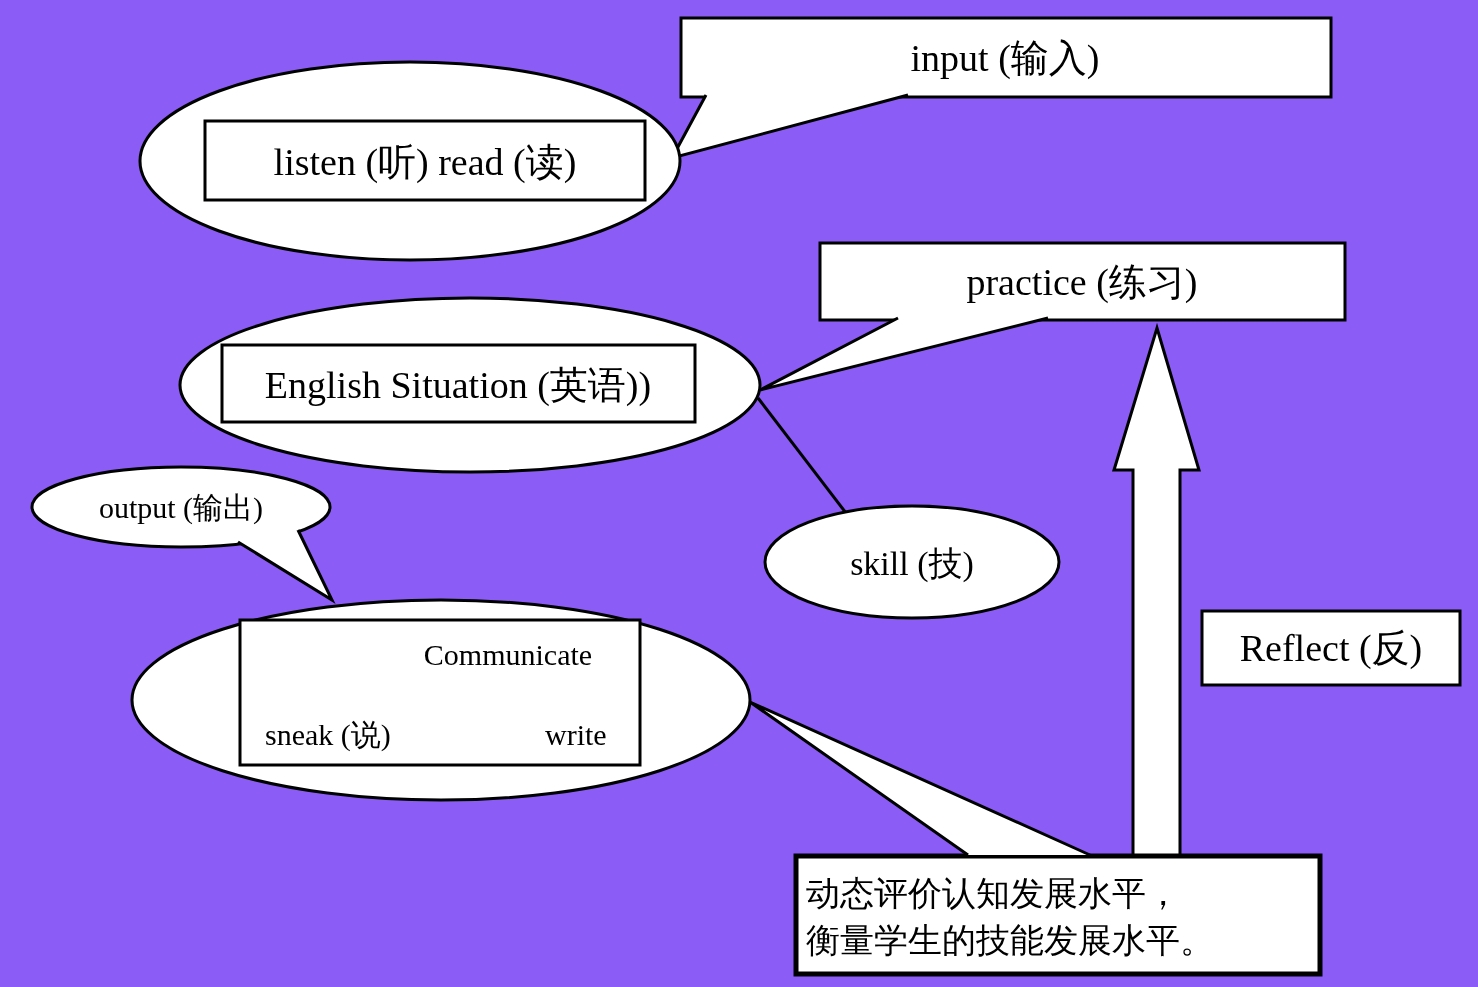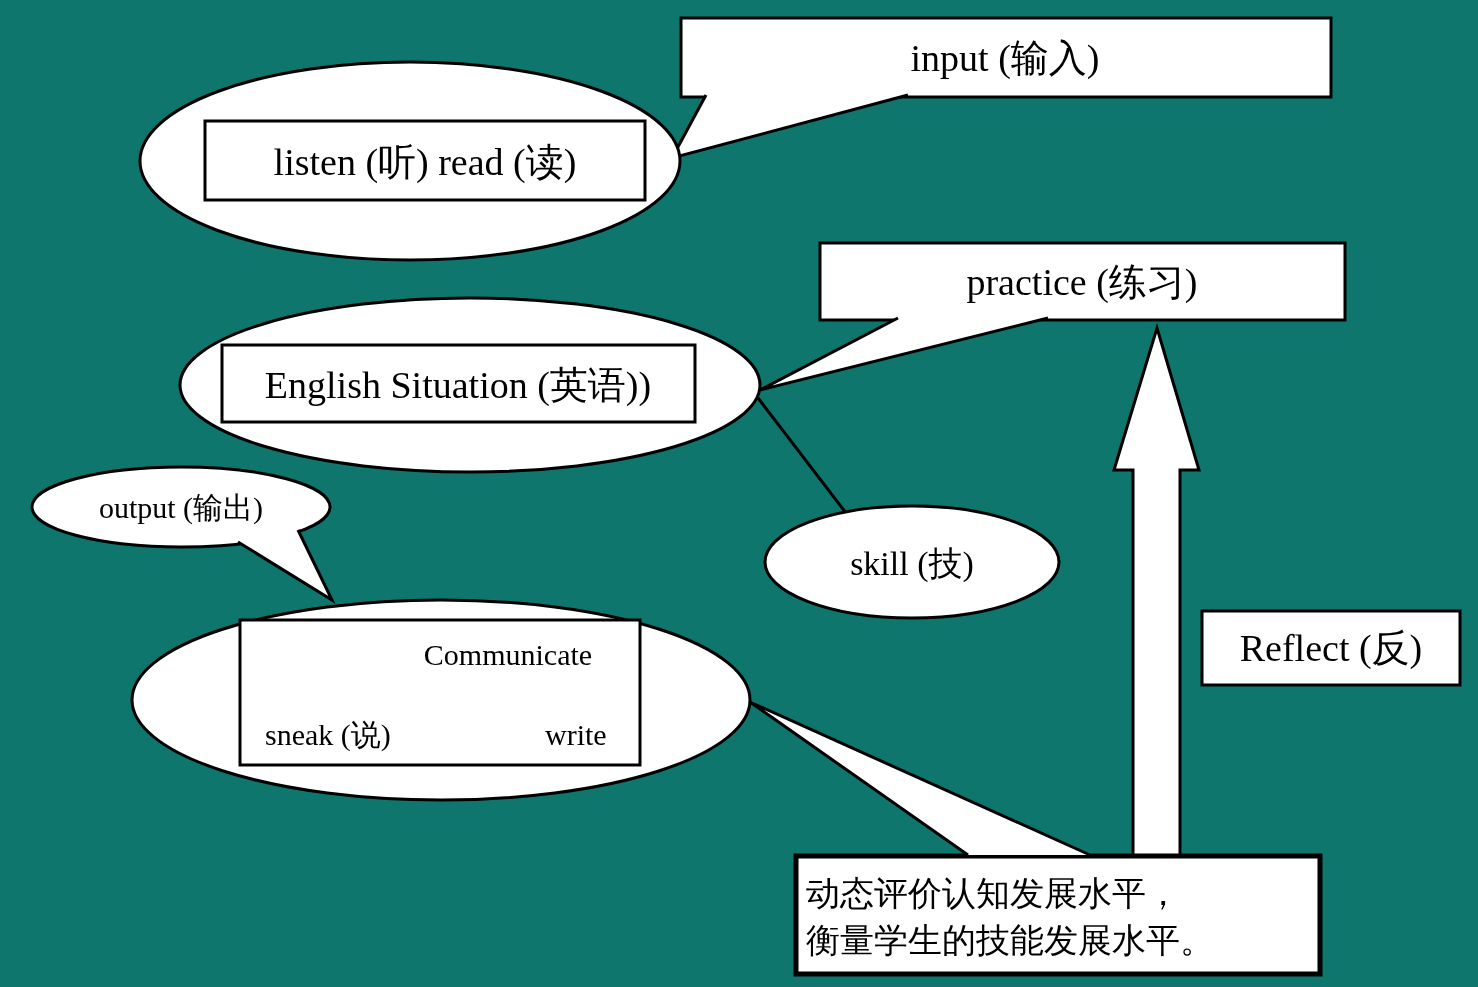--- a/index.html
+++ b/index.html
@@ -4,21 +4,21 @@
 <style>
   html, body {
     margin: 0;
     padding: 0;
     background: #ffffff;
   }
   .stage {
     position: relative;
     width: 1478px;
     height: 987px;
-    background: #0f766e;
+    background: #8b5cf6;
     overflow: hidden;
     font-family: "Liberation Serif", serif;
   }
   svg text {
     font-family: "Liberation Serif", serif;
     fill: #000000;
   }
   .t-lg { font-size: 38px; }
   .t-md { font-size: 34px; }
   .t-sm { font-size: 30px; }

